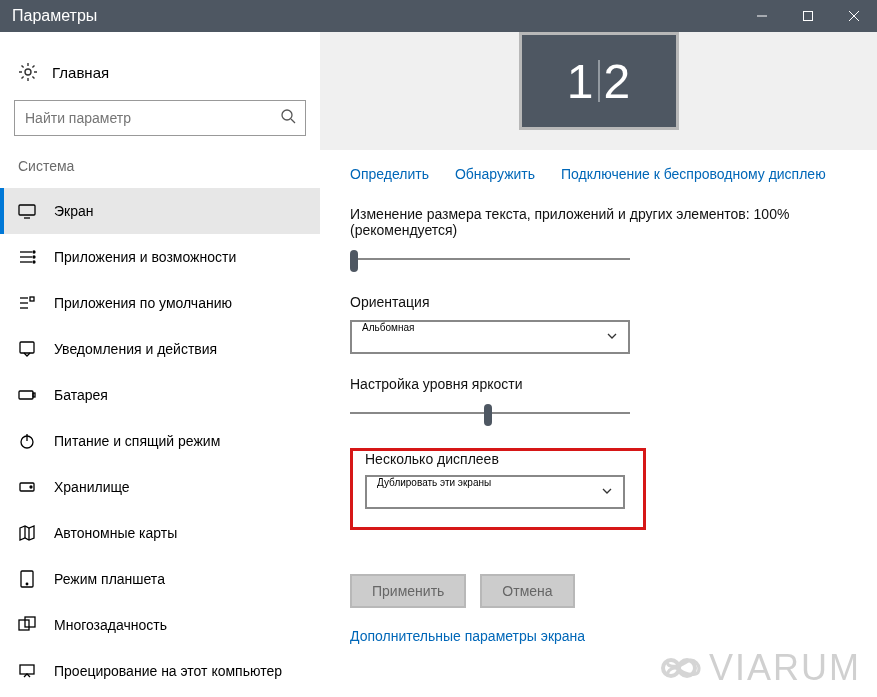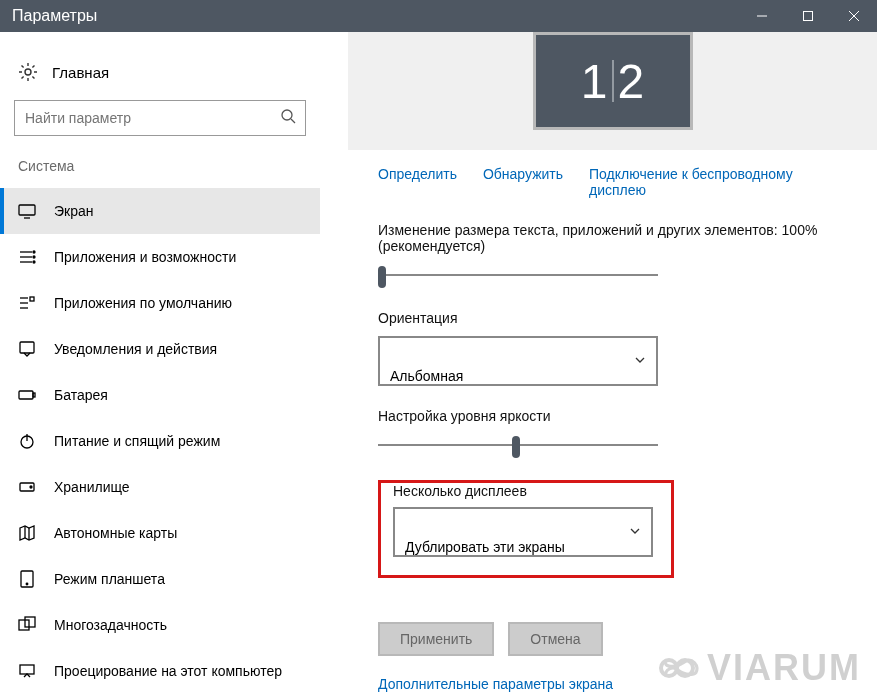--- a/index.html
+++ b/index.html
@@ -5,21 +5,21 @@
     * { margin: 0; padding: 0; box-sizing: border-box; font-family: 'Segoe UI', Tahoma, sans-serif; }
     body { width: 877px; height: 697px; background: #fff; overflow: hidden; position: relative; }
 
     
     .title-bar { height: 32px; background: #4e5762; color: #fff; display: flex; align-items: center; padding-left: 12px; font-size: 16px; }
     .title-bar .title-text { flex: 1; }
     .sys-btn { width: 46px; height: 32px; display: flex; align-items: center; justify-content: center; color: #fff; }
     .sys-btn svg { width: 10px; height: 10px; }
 
     
-    .content { display: flex; height: calc(100% - 32px); gap: 28px; }
+    .content { display: flex; height: calc(100% - 32px); }
 
     
     .sidebar { width: 320px; padding: 20px 0 0 0; border-right: none; overflow: hidden; }
     .home-row { display: flex; align-items: center; gap: 14px; padding: 10px 18px 18px 18px; }
     .home-row .gear { width: 20px; height: 20px; }
     .home-row .label { font-size: 15px; color: #000; }
 
     .search-box { margin: 0 14px 22px 14px; position: relative; }
     .search-box input { width: 100%; height: 36px; border: 1px solid #999; padding: 0 36px 0 10px; font-size: 14px; outline: none; }
     .search-box .search-icon { position: absolute; right: 10px; top: 50%; transform: translateY(-50%); color: #666; }
@@ -40,34 +40,34 @@
     .link-row { display: flex; gap: 26px; margin: 16px 0 24px 0; font-size: 14px; color: #0067b8; }
     .link-row span { cursor: pointer; }
 
     .setting-block { margin-bottom: 22px; }
     .setting-label { font-size: 14px; color: #111; margin-bottom: 10px; }
 
     .slider { position: relative; width: 280px; height: 24px; }
     .slider-track { position: absolute; top: 10px; left: 0; right: 0; height: 2px; background: #888; }
     .slider-thumb { position: absolute; top: 2px; width: 8px; height: 22px; background: #4e5762; border-radius: 4px; }
 
-    .select-box { width: 280px; height: 50px; border: 2px solid #888; display: flex; align-items: flex-end; padding: 0 10px; font-size: 14px; position: relative; cursor: pointer; background: #fff; }
+    .select-box { width: 280px; height: 34px; border: 2px solid #888; display: flex; align-items: flex-start; padding: 0 10px; font-size: 10px; position: relative; cursor: pointer; background: #fff; }
     .select-box .chev { position: absolute; right: 10px; top: 50%; transform: translateY(-50%); }
 
     .highlight-box { border: 3px solid #d61717; padding: 0 18px 18px 12px; width: 296px; margin-bottom: 18px; }
     .highlight-box .setting-label { margin-bottom: 8px; }
     .highlight-box .select-box { width: 260px; }
 
     .btn-row { display: flex; gap: 14px; margin-bottom: 20px; }
     .btn { height: 34px; padding: 0 20px; border: 2px solid #b8b8b8; background: #ccc; color: #666; font-size: 14px; display: inline-flex; align-items: center; cursor: default; margin-top: 26px; }
 
     .adv-link { font-size: 14px; color: #0067b8; cursor: pointer; }
 
     
-    .watermark { position: absolute; right: 16px; bottom: 8px; font-size: 36px; font-weight: 700; color: rgba(120,120,120,0.35); letter-spacing: 2px; display: flex; align-items: center; gap: 6px; }
+    .watermark { position: absolute; right: 16px; bottom: 8px; font-size: 36px; font-weight: 400; color: rgba(120,120,120,0.35); letter-spacing: 2px; display: flex; align-items: center; gap: 6px; }
     .watermark svg { width: 48px; height: 34px; opacity: 0.35; }
   </style>
 </head>
 <body>
 
 <div class="title-bar">
   <span class="title-text">Параметры</span>
   <div class="sys-btn">
     <svg viewBox="0 0 10 10">
         <line x1="0" y1="5" x2="10" y2="5" stroke="#fff" stroke-width="1"></line>

